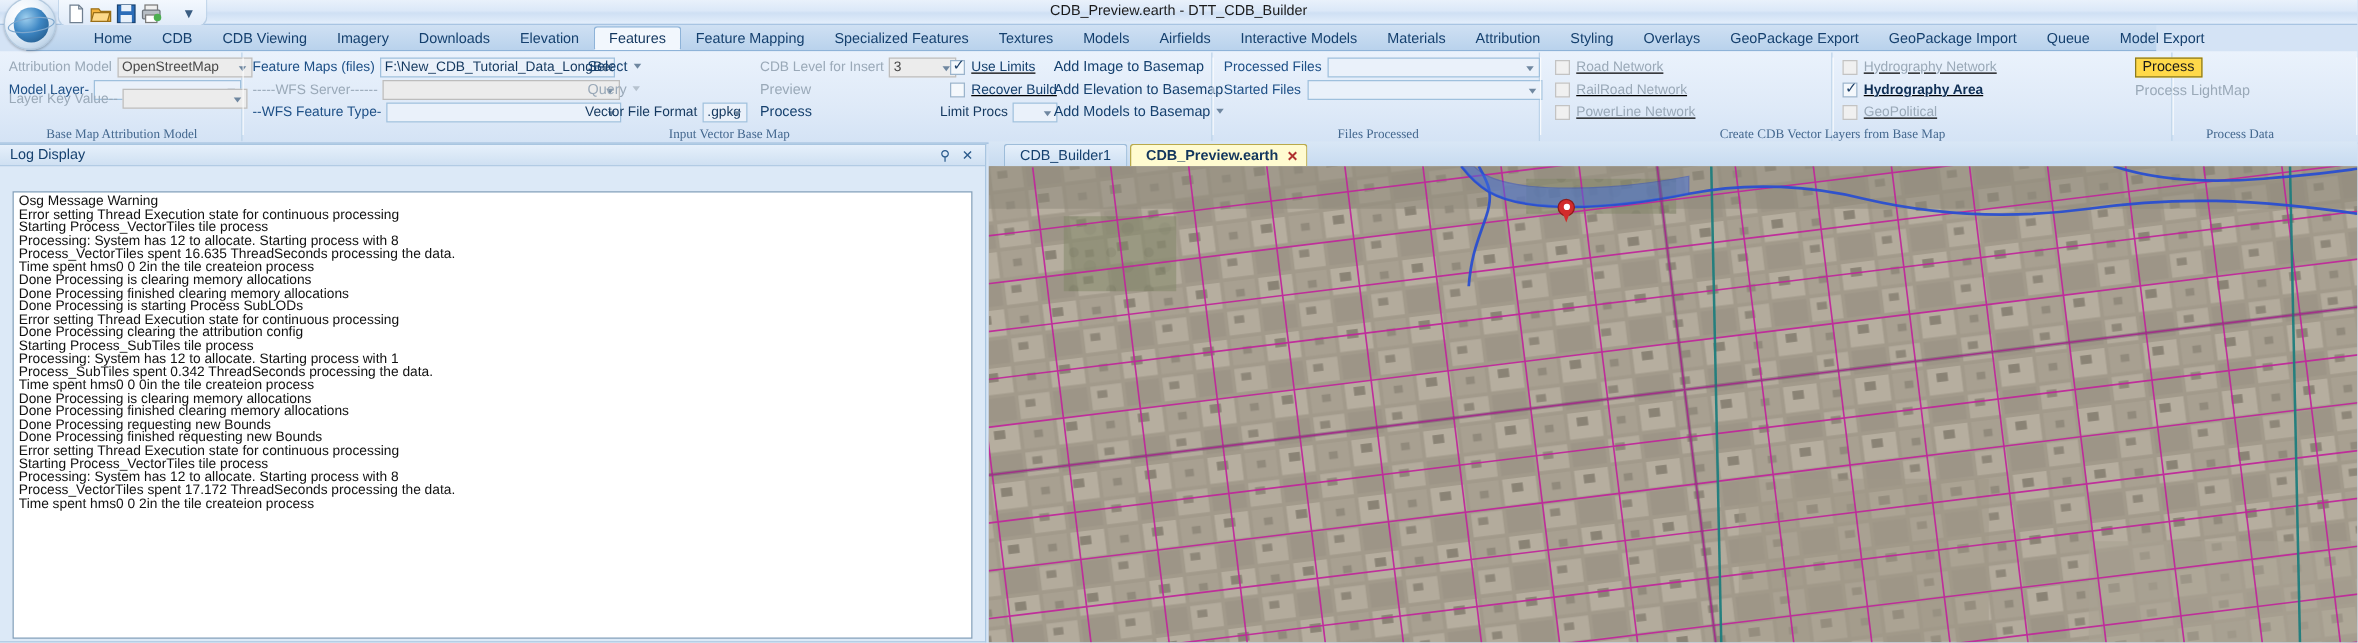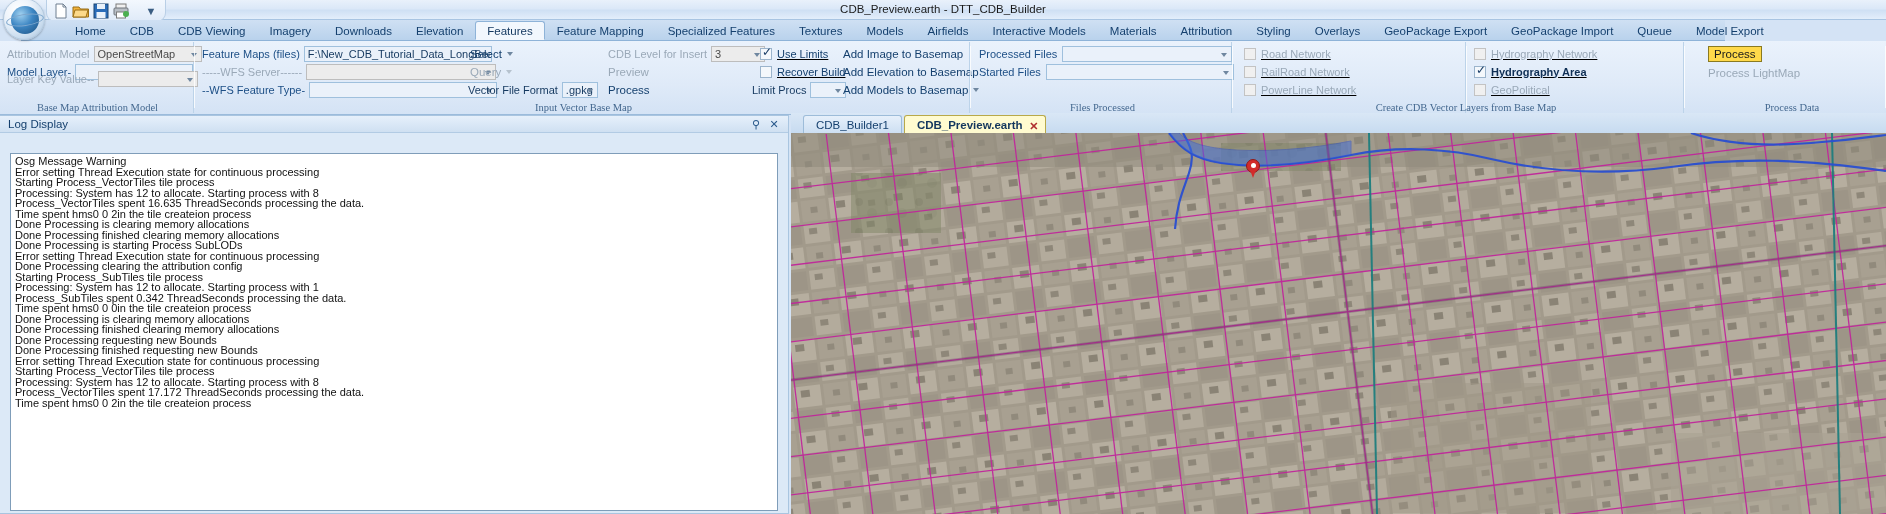--- a/index.html
+++ b/index.html
@@ -412,21 +412,21 @@
           </div>
           <div class="rrow" style="left: 8px; top: 39px;">
             <label class="cbx dim">
               <span class="box"></span>
               <span class="t">PowerLine Network</span>
             </label>
           </div>
         </div>
       <div class="gcaption" style="width:460px;">Create CDB Vector Layers from Base Map</div>
     </div>
-    <div class="rgroup" style="left:1466px; width:218px; border-right:1px solid #bcd3e9;text-align:center;">
+    <div class="rgroup" style="left:1466px; width:272px; border-right:1px solid #bcd3e9;text-align:center;">
       <div id="cbx-col-2">
           <div class="rrow" style="left: 8px; top: 3px;">
             <label class="cbx dim">
               <span class="box"></span>
               <span class="t">Hydrography Network</span>
             </label>
           </div>
           <div class="rrow" style="left: 8px; top: 21px;">
             <label class="cbx checked bold">
               <span class="box"></span>

